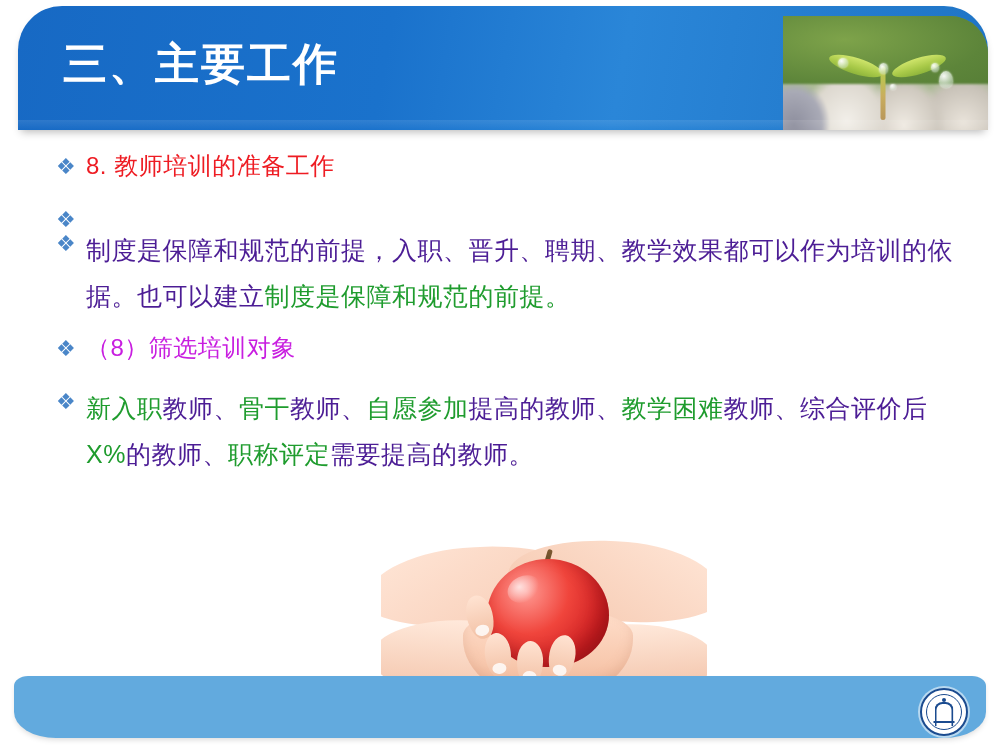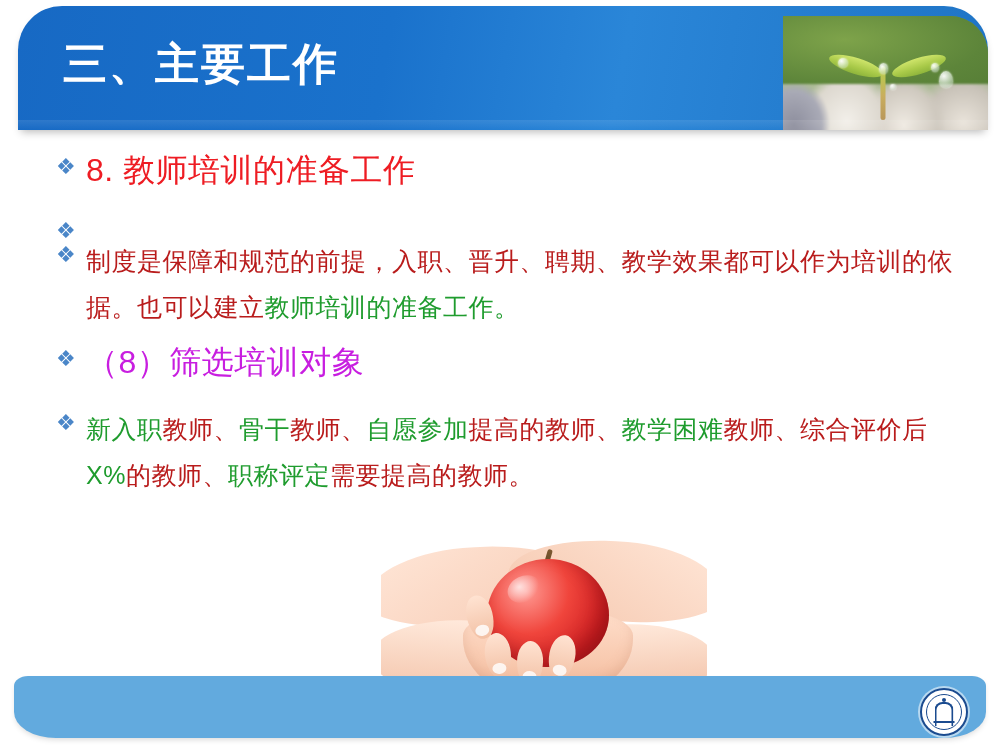--- a/index.html
+++ b/index.html
@@ -138,29 +138,29 @@
     top: 2px;
     width: 24px;
     font-size: 22px;
     line-height: 1.35;
     color: #4a86c8;
     flex: none;
     user-select: none;
   }
   .bullet-text {
     margin-left: 30px;
-    font-size: 32px;
+    font-size: 24px;
     line-height: 1.62;
     letter-spacing: 0.5px;
   }
   .tight { line-height: 1.3; }
 
   .c-red    { color: #ee1c23; }
   .c-purple { color: #c81ee0; }
-  .c-blue   { color: #b91c1c; }
+  .c-blue   { color: #4c1d95; }
   .c-green  { color: #1f9c2e; }
 
   .row-title   { margin-bottom: 22px; }
   .row-sub1    { margin-bottom: 24px; }
   .row-para1   { margin-bottom: 12px; }
   .row-sub2    { margin-bottom: 22px; }
   .row-para2   { margin-bottom: 4px; }
 
   .bullet-text.para { font-size: 25px; line-height: 1.85; }
 
@@ -351,21 +351,21 @@
       <span class="bullet-text tight c-red">8. 教师培训的准备工作</span>
     </div>
 
     <div class="bullet-row row-sub1">
       <span class="bullet-marker">❖</span>
     </div>
 
     <div class="bullet-row row-para1">
       <span class="bullet-marker">❖</span>
       <span class="bullet-text para">
-        <span class="c-blue">制度是保障和规范的前提，入职、晋升、聘期、教学效果都可以作为培训的依据。也可以建立</span><span class="c-green">教师培训的准备工作。</span>
+        <span class="c-blue">制度是保障和规范的前提，入职、晋升、聘期、教学效果都可以作为培训的依据。也可以建立</span><span class="c-green">制度是保障和规范的前提。</span>
       </span>
     </div>
 
     <div class="bullet-row row-sub2">
       <span class="bullet-marker">❖</span>
       <span class="bullet-text tight c-purple">（8）筛选培训对象</span>
     </div>
 
     <div class="bullet-row row-para2">
       <span class="bullet-marker">❖</span>

